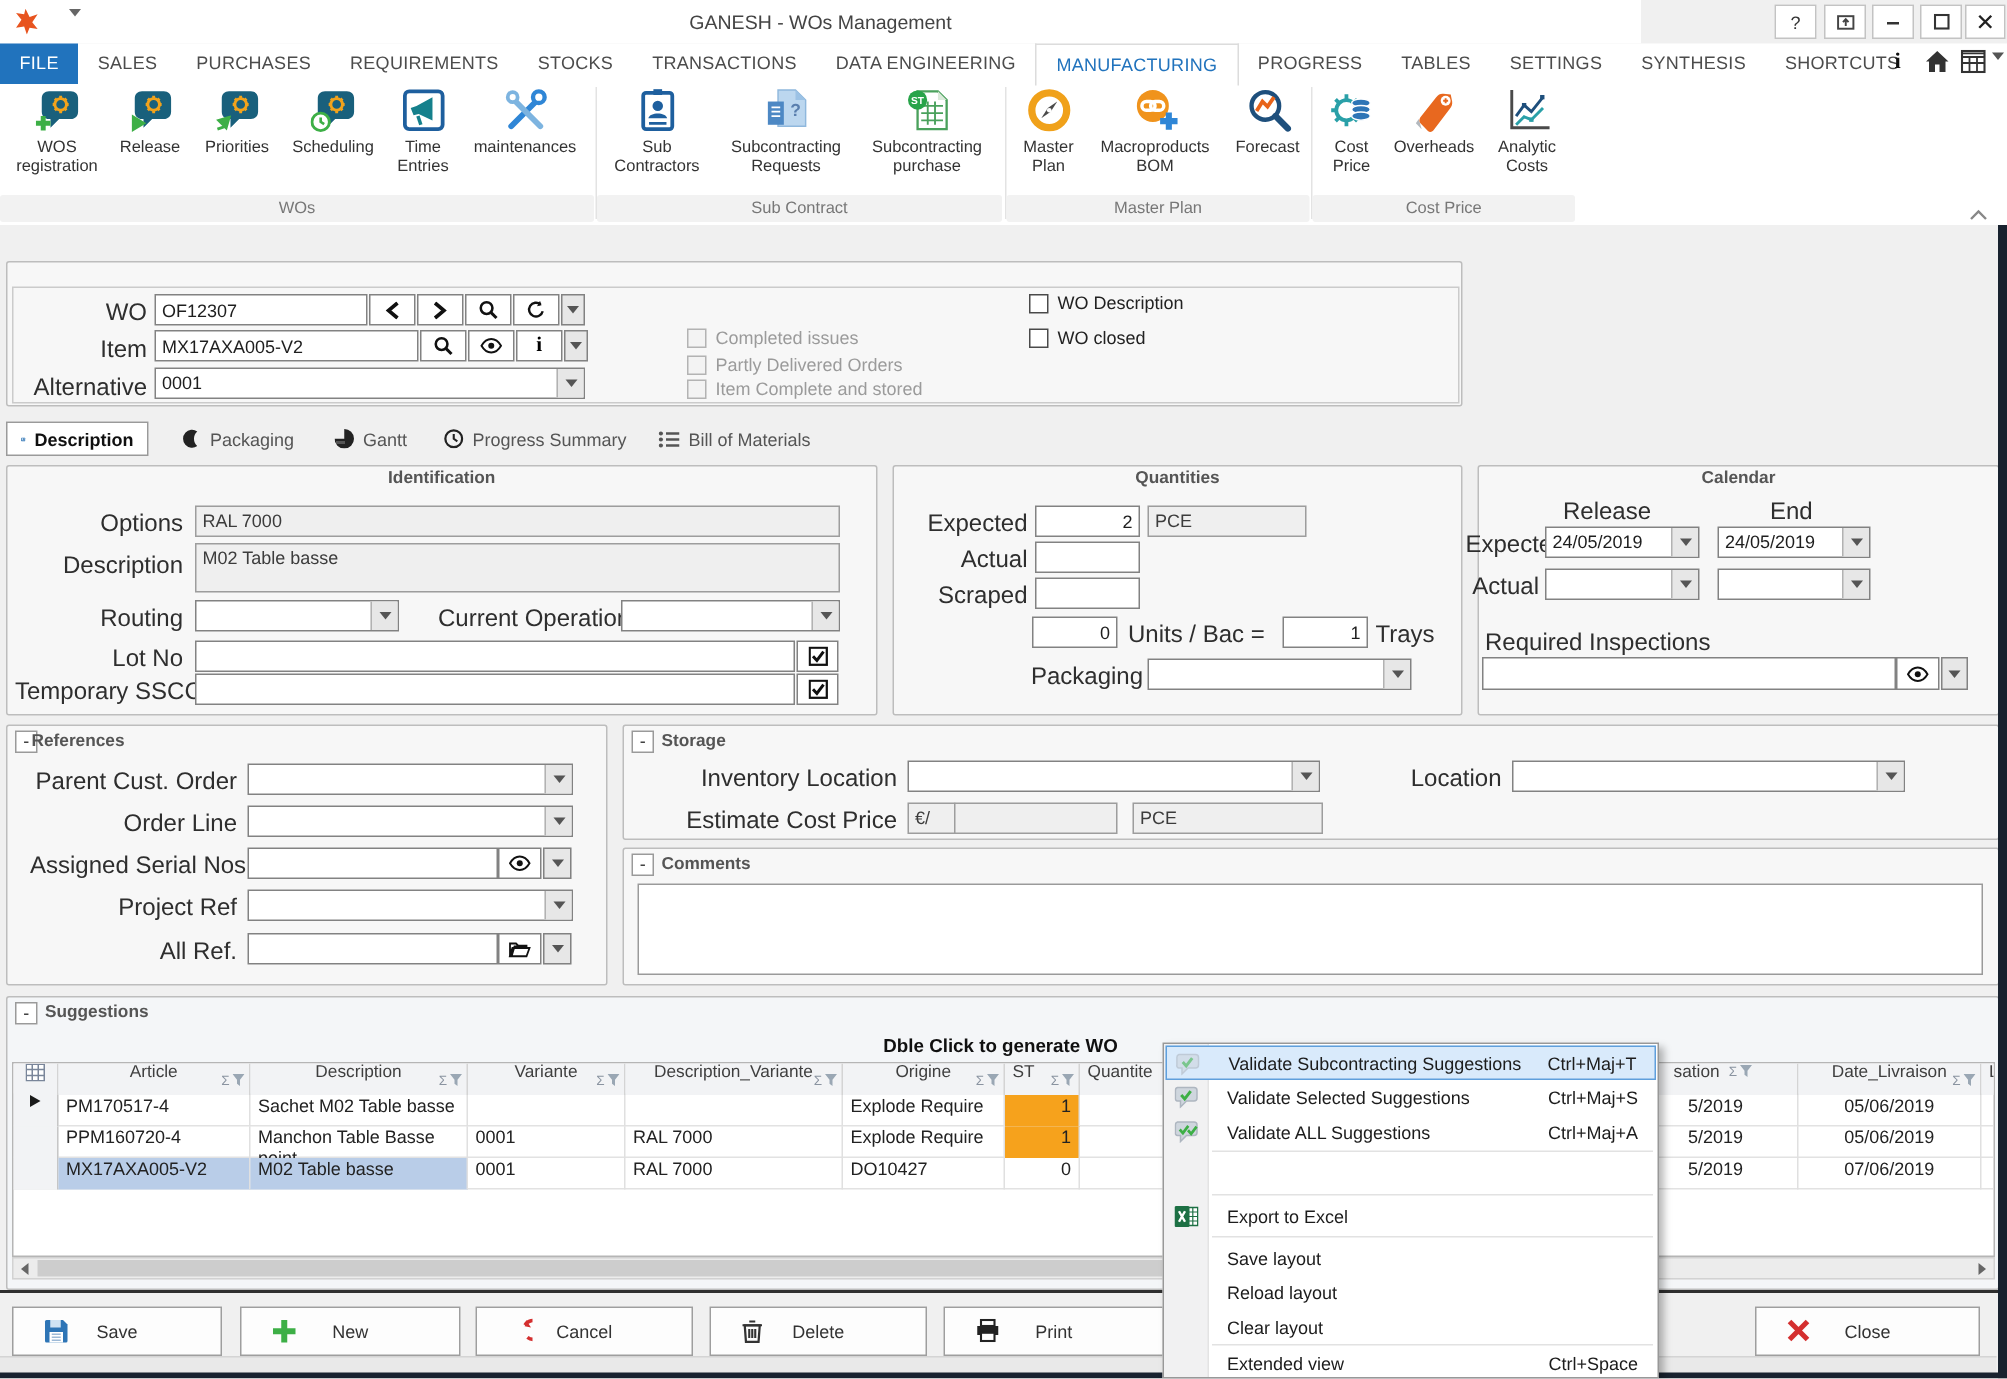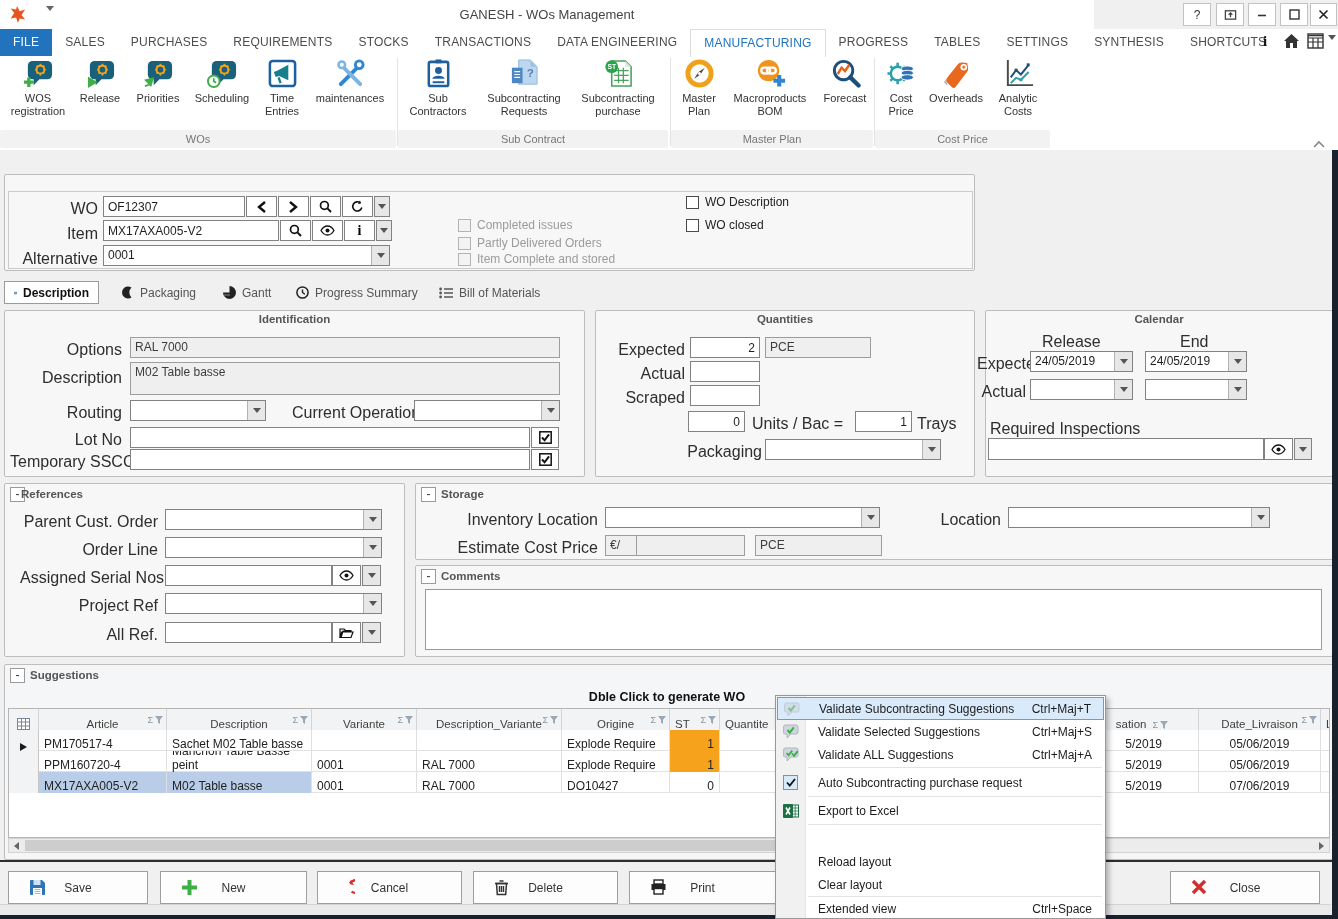--- a/index.html
+++ b/index.html
@@ -56,21 +56,21 @@
           line-height:12px;text-align:center;color:#333;box-sizing:border-box}
   
   .stab{position:absolute;top:281px;height:23px;display:flex;align-items:center;gap:6px;font-size:12px;
         color:#555;padding:0 9px;box-sizing:border-box}
   .stab.active{background:#fff;border:1px solid #9a9a9a;font-weight:bold;color:#101010}
   
   .grid{position:absolute;left:8px;top:708px;width:1322px;height:130px;background:#fff;
         border:1px solid #b5b5b5;box-sizing:border-box;overflow:hidden}
   .grow{display:flex;height:21px;border-bottom:1px solid #e2e2e2;box-sizing:border-box}
   .hrow{background:#f2f3f5;border-bottom:1px solid #c6c6c6}
-  .c{border-right:1px solid #e0e0e0;height:21px;box-sizing:border-box;display:flex;align-items:flex-end;
+  .c{border-right:1px solid #e0e0e0;height:21px;box-sizing:border-box;display:flex;align-items:flex-start;
      padding:0 5px;font-size:12px;color:#222;overflow:hidden;flex:none;position:relative}
   .hc{justify-content:center;font-size:11.5px;color:#3f3f3f;background:#f2f3f5;border-right:1px solid #d4d4d4}
   .hi{position:absolute;right:3px;top:0;bottom:0;display:flex;align-items:center;gap:2px}
   .sigma{font-size:9px;color:#8a93a0}
   .it{}
   .stor{background:#f6a21c}
   .selc{background:#b9cde8}
   .selcell{background:#f2f3f5;border-right:1px solid #c6c6c6;justify-content:center}
   .hint{position:absolute;left:4px;top:690px;width:1326px;text-align:center;font-size:12.5px;font-weight:bold;color:#101010}
   
@@ -853,45 +853,38 @@
         <svg width="18" height="15" viewBox="0 0 18 15">
             <path d="M2 1h11a2 2 0 0 1 2 2v5a2 2 0 0 1-2 2H8l-4 4v-4H2a1.6 1.6 0 0 1-1.4-2V3A2 2 0 0 1 2 1z" fill="#cfd6de" stroke="#aeb6c0"></path>
             <path d="M4.5 6l2.3 2.6 4-5.2" stroke="#3daf46" stroke-width="2" fill="none"></path>
           </svg>
       </span>
       <span class="txt">Validate Selected Suggestions</span>
       <span class="sc">Ctrl+Maj+S</span>
     </div>
     <div class="msep" style="top:71px"></div>
 
-    <div class="mi" style="top:75px">
-      <span class="mic">
-        <span class="mchk">
-            <svg width="10" height="9" viewBox="0 0 10 9">
-              <path d="M1 4.5l2.8 3L9 1" stroke="#111" stroke-width="1.8" fill="none"></path>
-            </svg>
-          </span>
-      </span>
-      <span class="txt">Auto Subcontracting purchase request</span>
-    </div>
     <div class="msep" style="top:100px"></div>
 
     <div class="mi" style="top:103px">
       <span class="mic">
         <svg width="16" height="16" viewBox="0 0 16 16">
             <rect x="9" y="2" width="6.5" height="12" fill="#fff" stroke="#1d7044"></rect>
             <path d="M9 5h6.5M9 8h6.5M9 11h6.5M12.2 2v12" stroke="#1d7044" stroke-width=".8"></path>
             <rect x="0" y="1" width="10" height="14" rx="1" fill="#1d7044"></rect>
             <path d="M3 4.5l4 7M7 4.5l-4 7" stroke="#fff" stroke-width="1.6"></path>
           </svg>
       </span>
       <span class="txt">Export to Excel</span>
     </div>
     <div class="msep" style="top:128px"></div>
 
+    <div class="mi" style="top:131px">
+      <span class="txt">Save layout</span>
+    </div>
     <div class="mi" style="top:154px">
       <span class="txt">Reload layout</span>
     </div>
     <div class="mi" style="top:177px">
       <span class="txt">Clear layout</span>
     </div>
     <div class="msep" style="top:200px"></div>
 
     <div class="mi" style="top:203px;height:20px">
       <span class="txt">Extended view</span>

